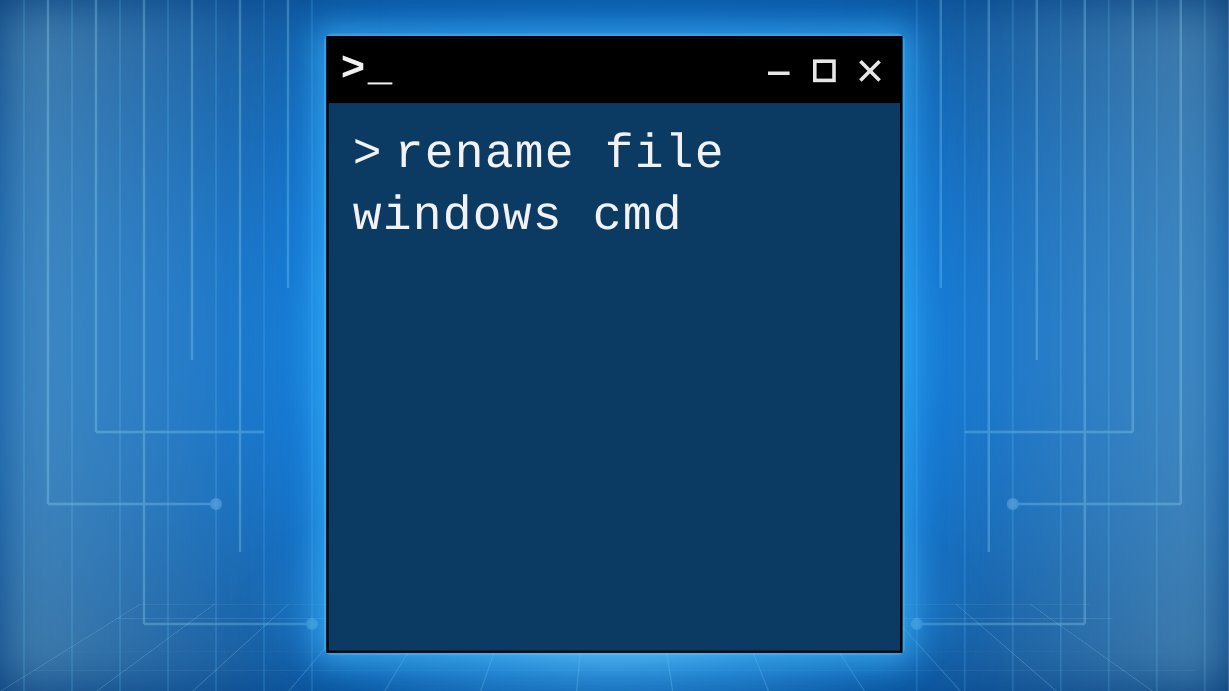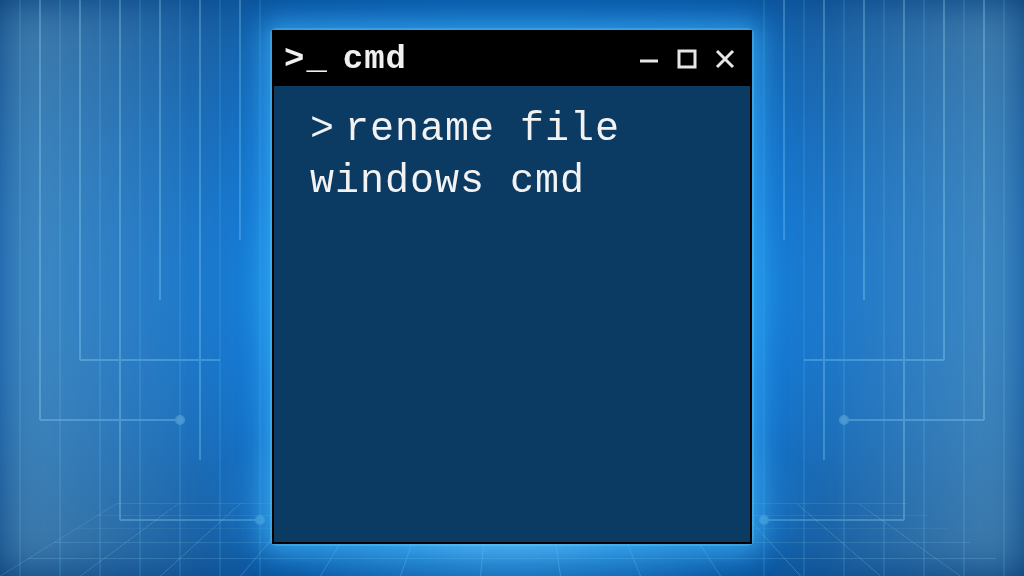--- a/index.html
+++ b/index.html
@@ -69,21 +69,21 @@
     }
     .win-controls { display: flex; align-items: center; gap: 12px; }
     .win-btn {
       width: 26px; height: 26px; display: flex; align-items: center; justify-content: center;
       color: #e6e6e6; cursor: pointer;
     }
     .win-btn svg { display: block; }
 
     .term-body {
       flex: 1; background: #0b3a63; color: #f2f2f2;
-      padding: 18px 18px 18px 36px;
+      padding: 18px 18px 18px 20px;
       font-size: 40px; line-height: 1.3; font-weight: 500;
       letter-spacing: 1px;
       white-space: pre-wrap; word-break: break-word;
     }
     .prompt-caret { margin-right: 10px; }
   </style>
 </head>
 <body>
 
 <div class="bg-decor">
@@ -108,21 +108,20 @@
 <div class="bg-glow-right"></div>
 <div class="floor-halo"></div>
 <div class="floor-grid"></div>
 
 <div class="window-shadow"></div>
 <div class="window">
 
   <div class="titlebar">
     <div class="titlebar-left">
       <span class="prompt-icon">&gt;_</span>
-      <span class="title-text">cmd</span>
     </div>
     <div class="win-controls">
       <div class="win-btn" aria-label="Minimize">
         <svg width="22" height="22" viewBox="0 0 22 22">
             <line x1="2" y1="13" x2="20" y2="13" stroke="#e6e6e6" stroke-width="3"></line>
           </svg>
       </div>
       <div class="win-btn" aria-label="Maximize">
         <svg width="22" height="22" viewBox="0 0 22 22">
             <rect x="3" y="3" width="16" height="16" fill="none" stroke="#e6e6e6" stroke-width="3"></rect>

